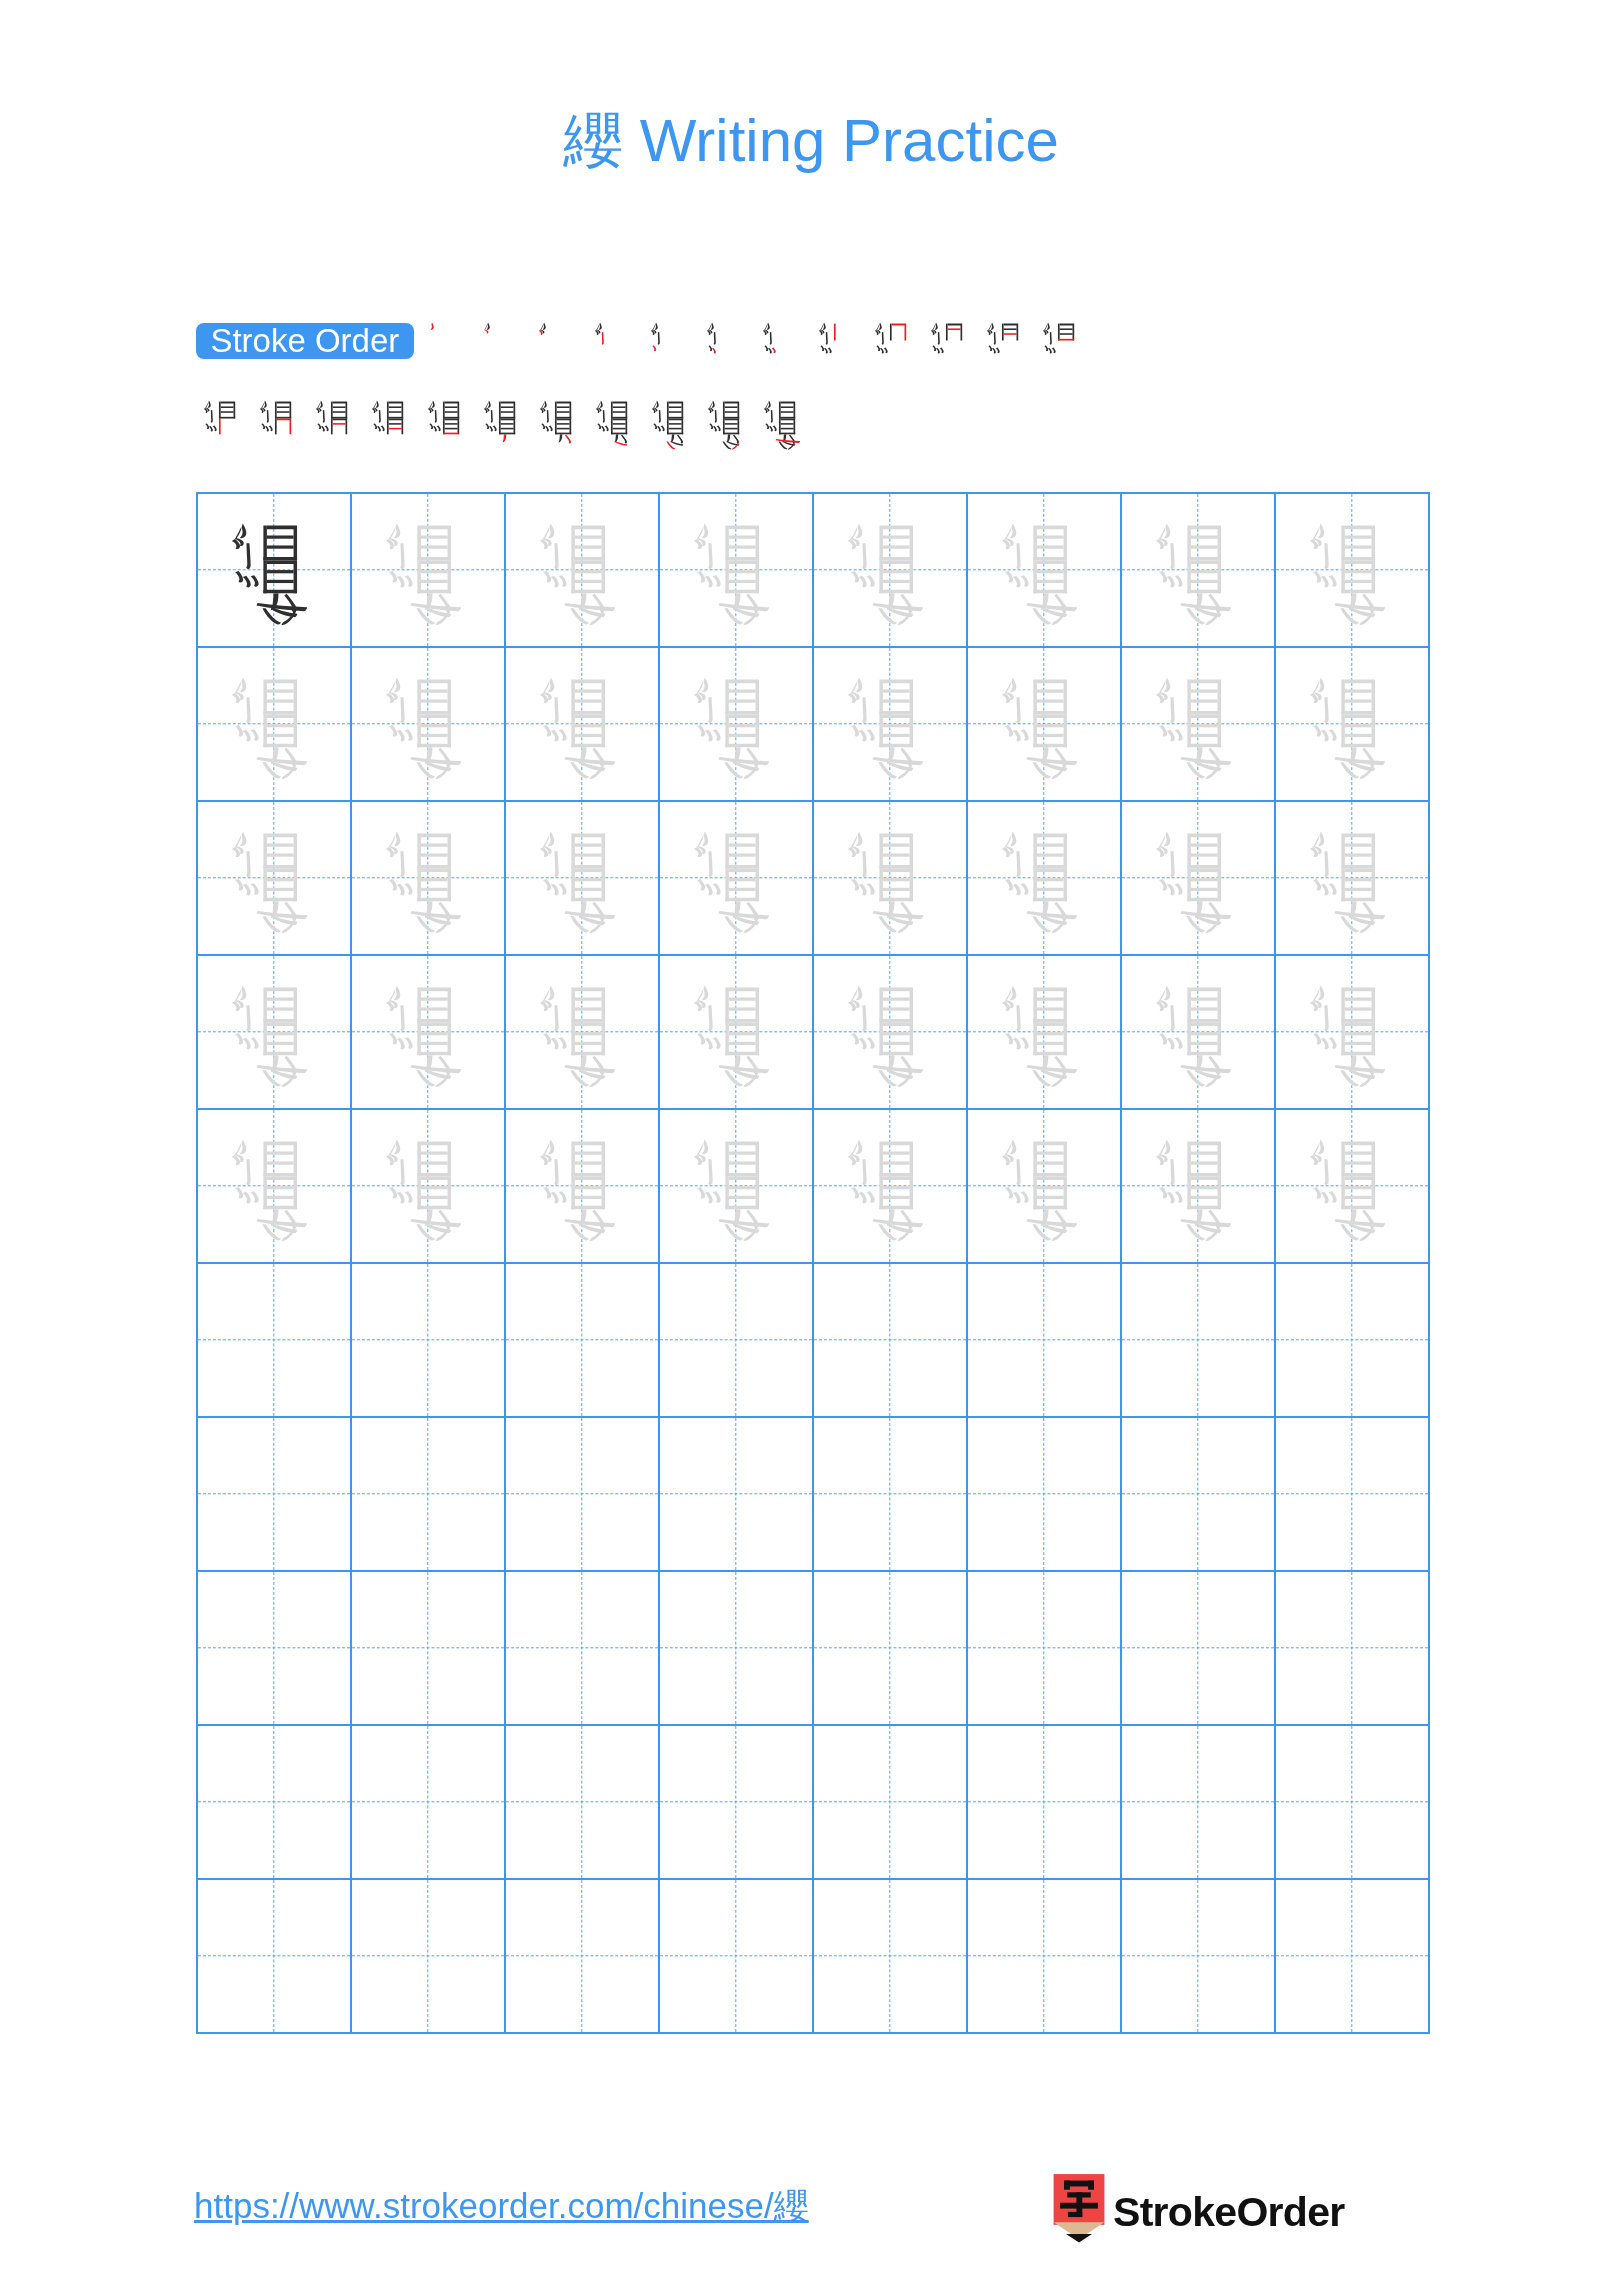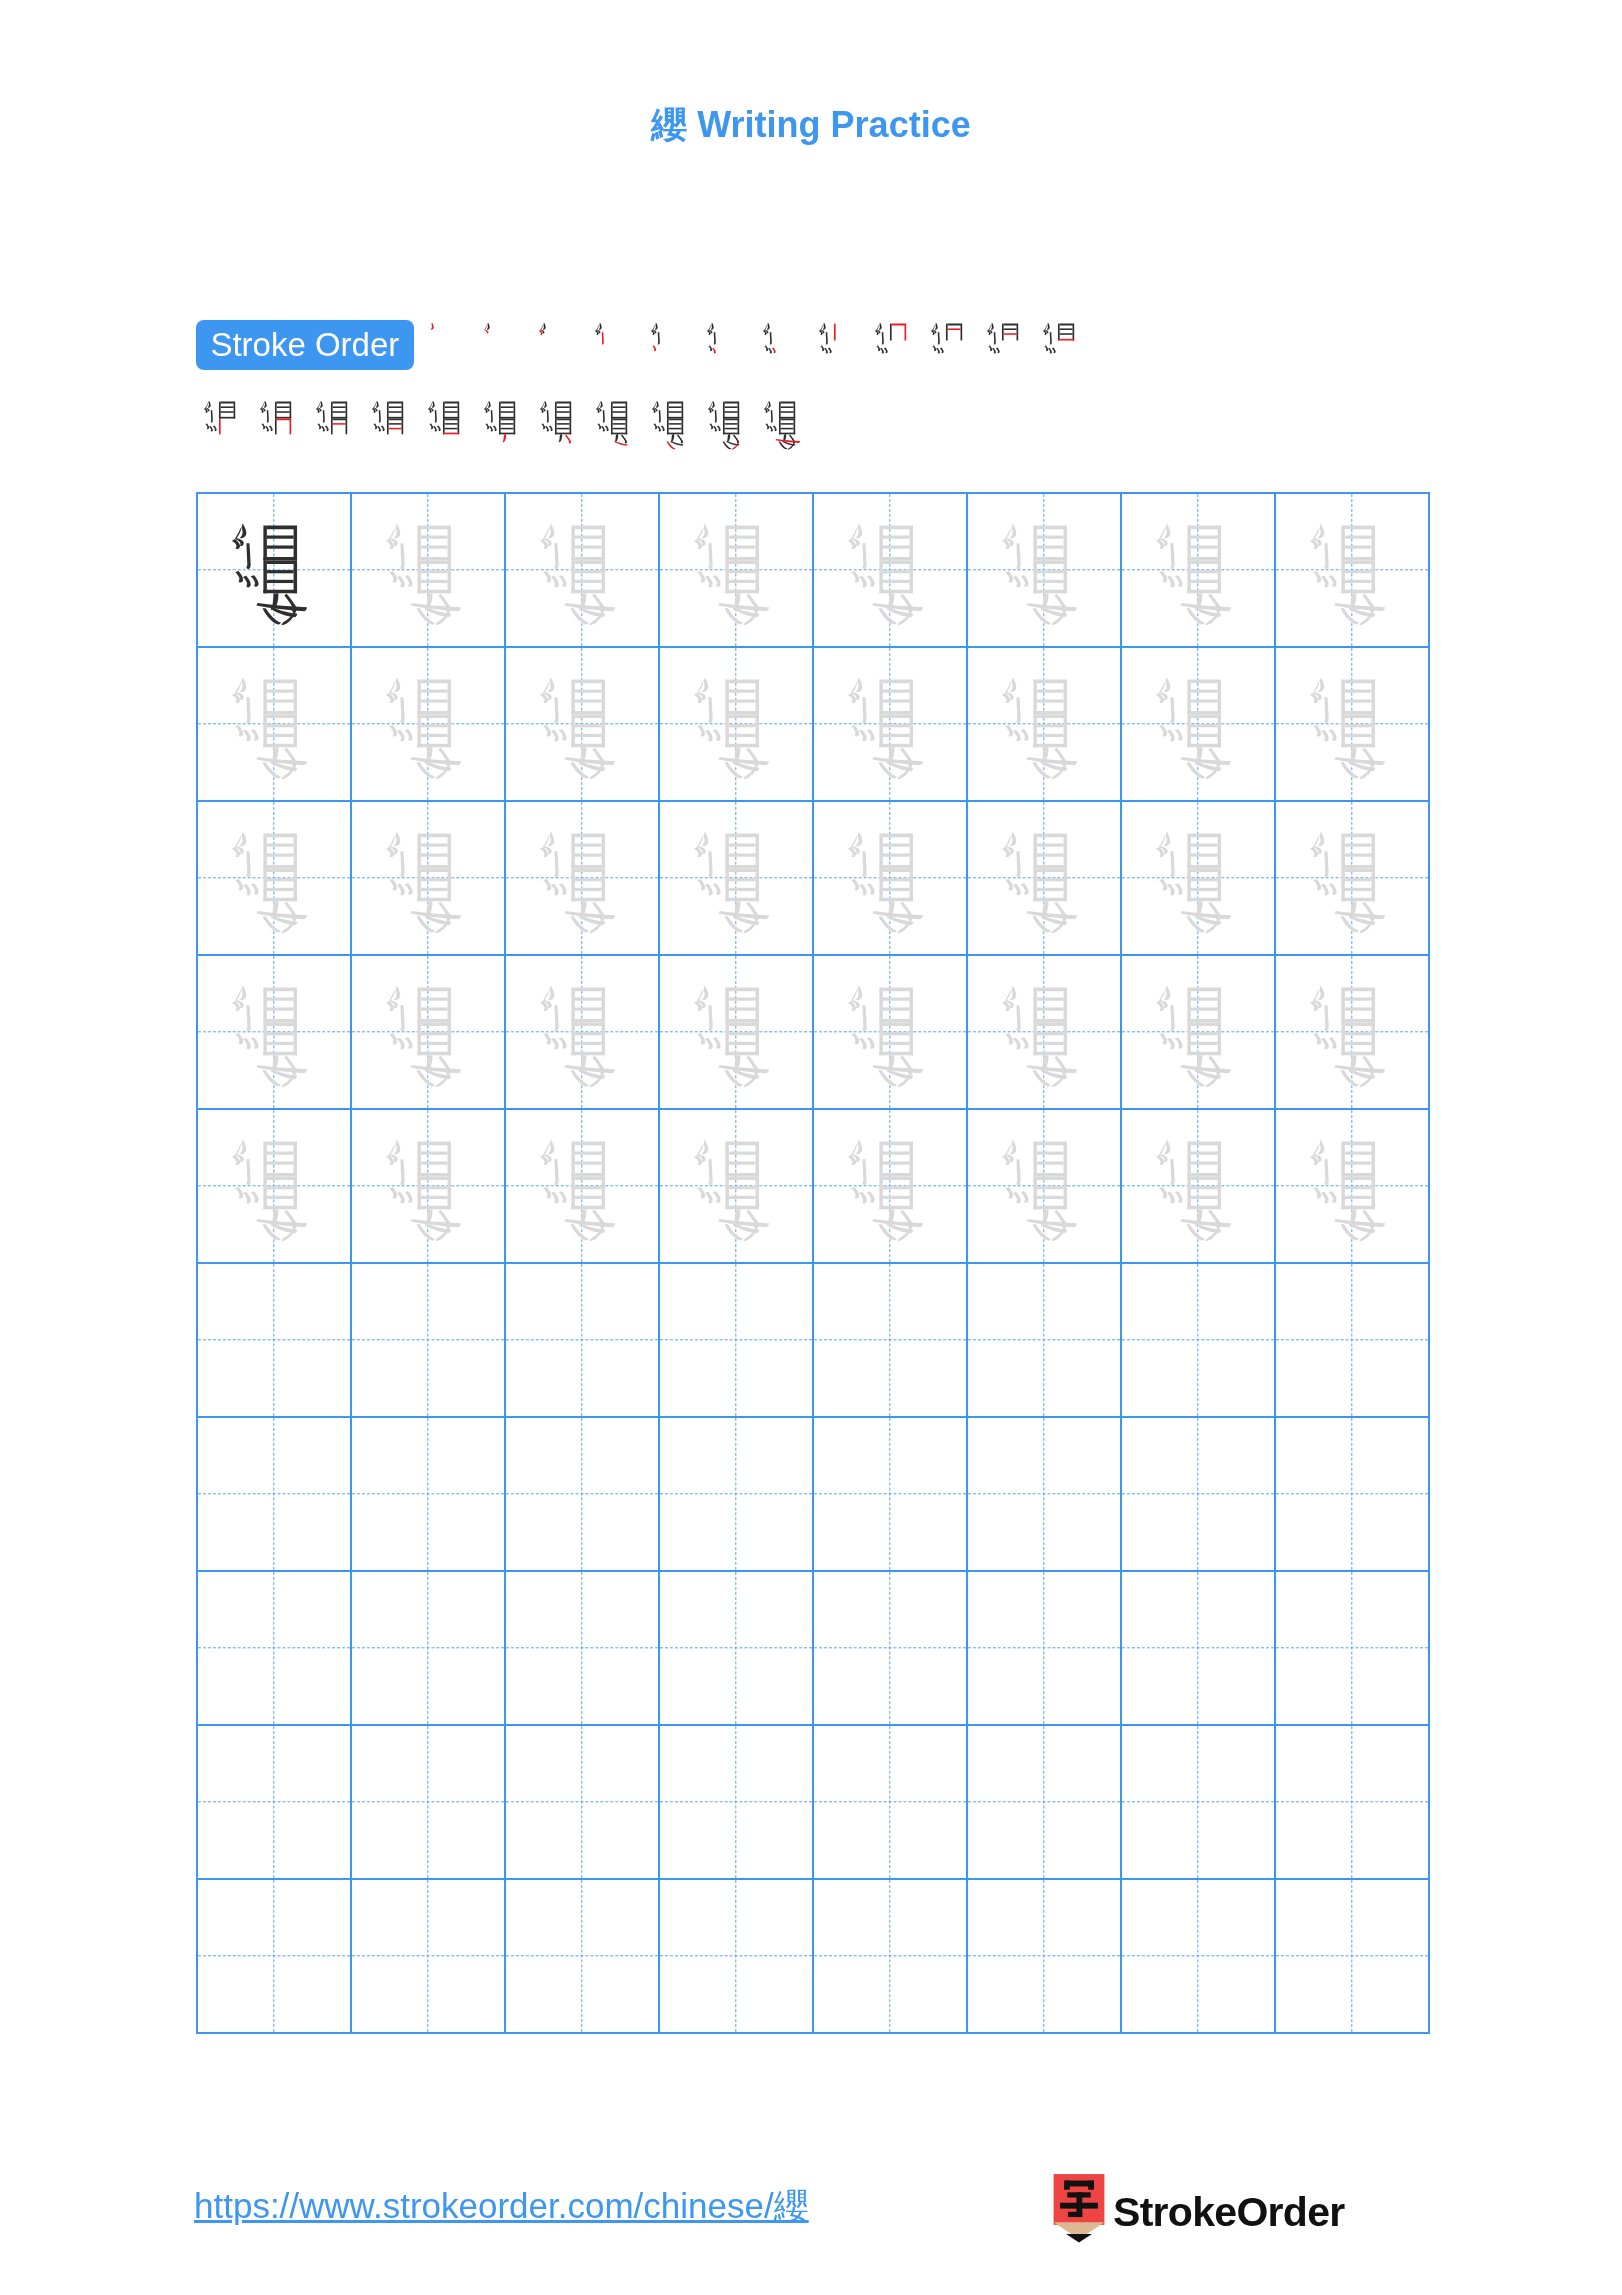--- a/index.html
+++ b/index.html
@@ -17,23 +17,23 @@
 
   
   .title-bar {
     position: absolute;
     top: 101px;
     left: 0;
     width: 1622px;
     text-align: center;
   }
   .title-text {
-    font-size: 36px;
+    font-size: 60px;
     color: #3d96f0;
-    font-weight: 700;
+    font-weight: 400;
     letter-spacing: 0px;
     white-space: nowrap;
   }
 
   
   .stroke-section {
     position: absolute;
     top: 306px;
     left: 196px;
     width: 1237px;
@@ -48,27 +48,27 @@
     margin-top: 5.2px;
     padding-left: 0px;
   }
   .stroke-badge {
     display: inline-flex;
     align-items: center;
     justify-content: center;
     background: #3d96f0;
     color: #ffffff;
     border-radius: 7.9px;
-    height: 50px;
+    height: 36px;
     padding: 0 14.4px;
     font-size: 33px;
     font-weight: 400;
     white-space: nowrap;
     margin-right: 5.2px;
-    margin-bottom: 9px;
+    margin-bottom: 20px;
     box-sizing: border-box;
   }
   .stroke-cell {
     width: 56px;
     height: 68px;
     position: relative;
     flex: 0 0 auto;
   }
   .stroke-cell svg {
     width: 56px;

